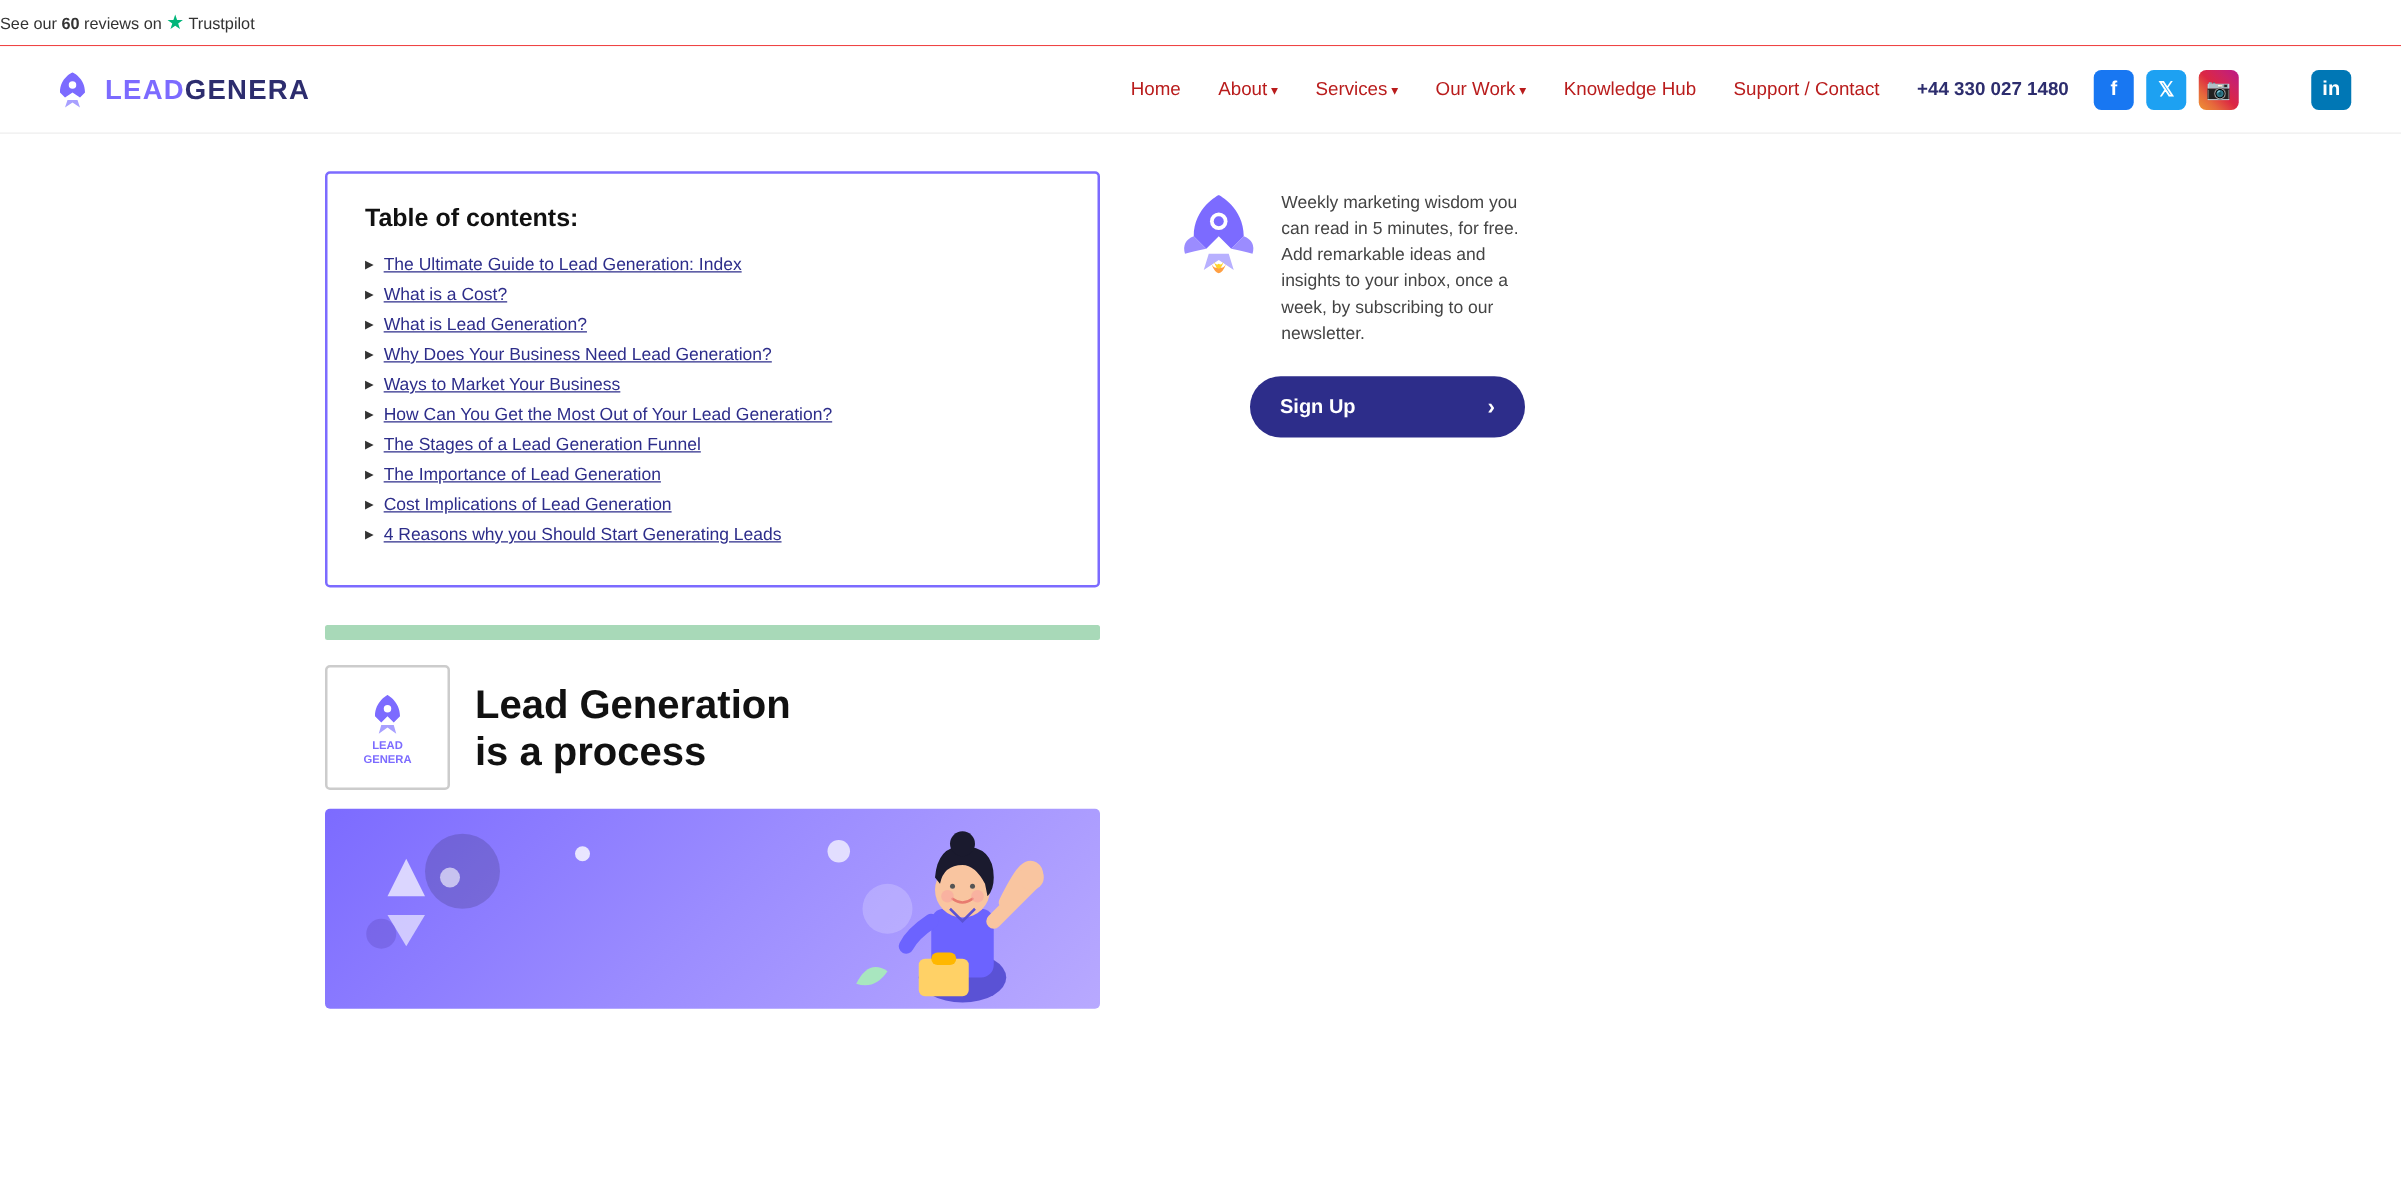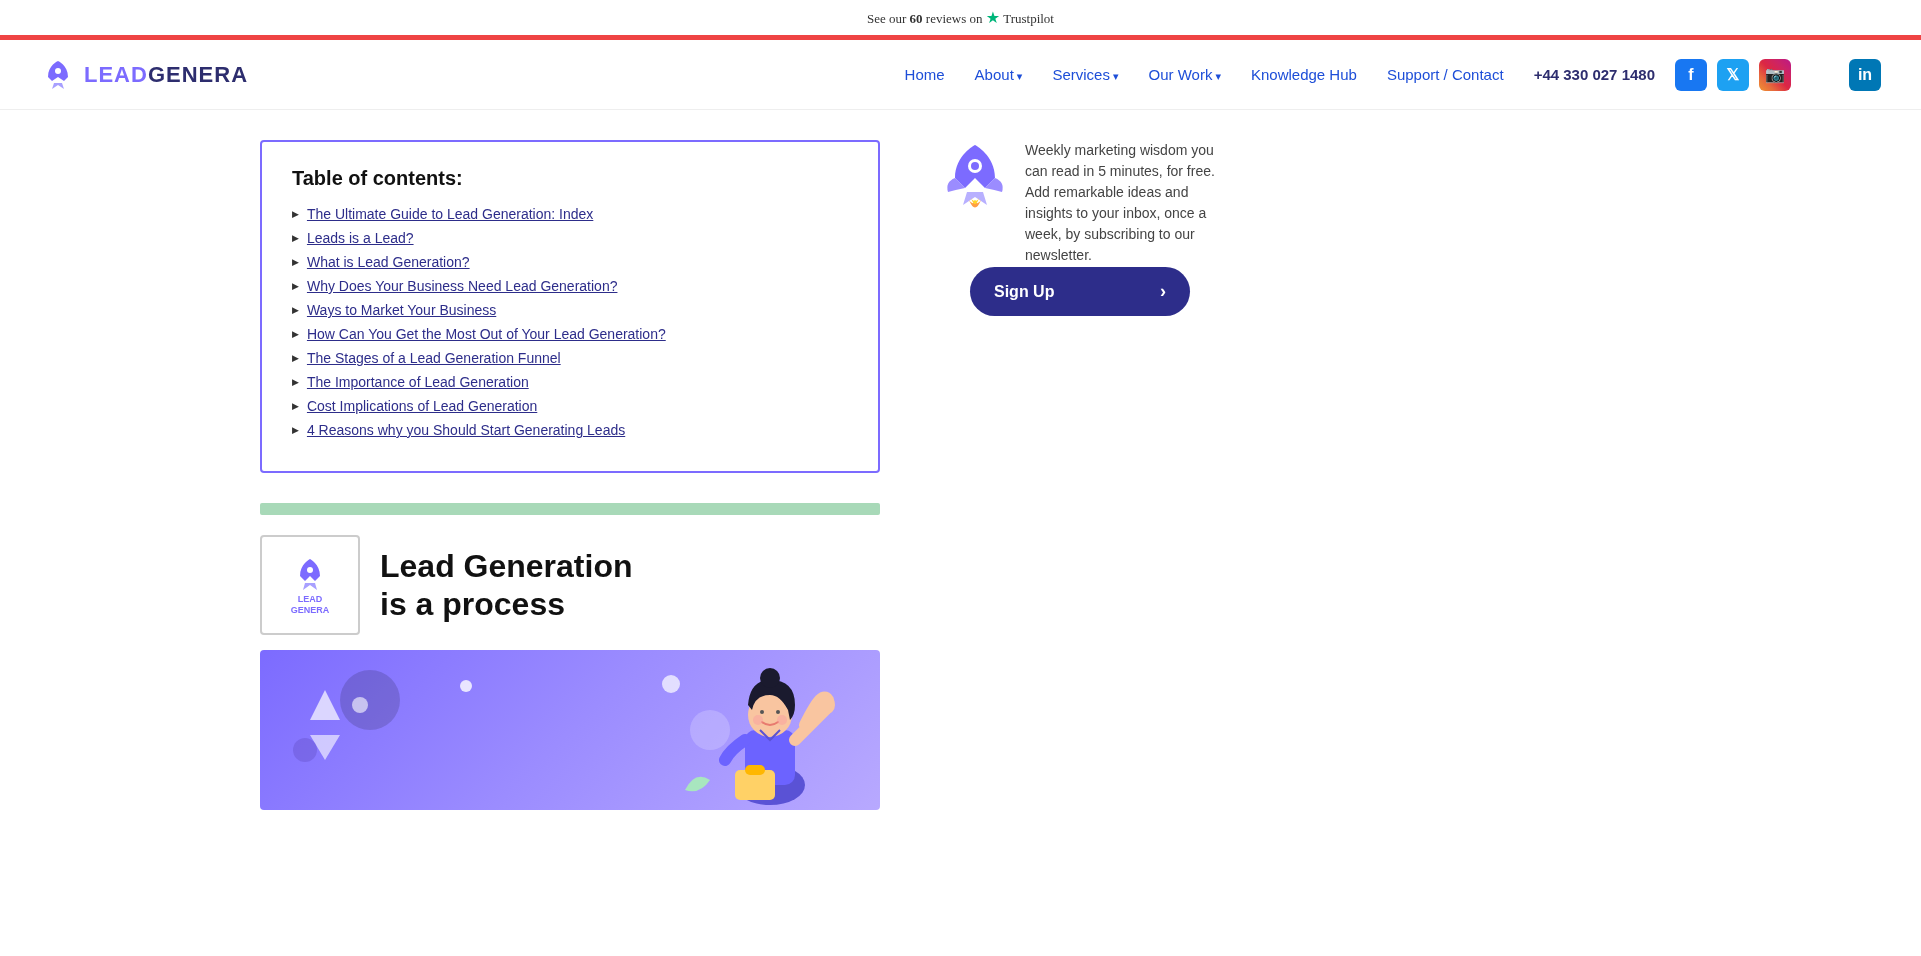--- a/index.html
+++ b/index.html
@@ -1,26 +1,25 @@
 <!DOCTYPE html>
 <html><head>
   <meta charset="utf-8">
   <style>
     * { margin: 0; padding: 0; box-sizing: border-box; }
     body { font-family: Arial, sans-serif; background: #fff; color: #333; width: 1921px; min-height: 956px; overflow-x: hidden; }
 
     
     .trustpilot-bar {
       background: #fff;
-      text-align: center;
+      text-align: left;
       padding: 8px 0;
       font-size: 13px;
       color: #333;
-      border-bottom: 5px solid #ef4444;
-      font-family: Liberation Serif, serif;
+      border-bottom: 1px solid #ef4444;
     }
     .trustpilot-bar .bold { font-weight: bold; }
     .trustpilot-star { color: #00b67a; font-size: 16px; }
 
     
     nav {
       display: flex;
       align-items: center;
       padding: 0 40px;
       height: 70px;
@@ -46,21 +45,21 @@
     .logo-text .lead { color: #7c6bff; }
     .logo-text .genera { color: #2d2d6e; }
     .nav-links {
       display: flex;
       align-items: center;
       gap: 30px;
       list-style: none;
     }
     .nav-links a {
       text-decoration: none;
-      color: #1d4ed8;
+      color: #b91c1c;
       font-size: 15px;
     }
     .nav-links .has-dropdown::after {
       content: ' ▾';
       font-size: 11px;
     }
     .nav-phone {
       font-size: 15px;
       font-weight: bold;
       color: #2d2d6e;
@@ -238,22 +237,23 @@
     }
 
     
     .content-right {
       width: 280px;
       flex-shrink: 0;
     }
     .newsletter-card {
       display: flex;
       flex-direction: column;
-      align-items: center;
-      gap: 1px;
+      align-items: flex-end;
+      gap: 24px;
+      margin-top: 14px;
     }
     .newsletter-top {
       display: flex;
       align-items: flex-start;
       gap: 15px;
     }
     .newsletter-text {
       font-size: 14px;
       color: #444;
       line-height: 1.5;
@@ -322,21 +322,21 @@
 
   <div class="content-left">
 
     <div class="toc-box">
       <div class="toc-title">Table of contents:</div>
       <ul class="toc-list">
         <li>
             <a href="#index">The Ultimate Guide to Lead Generation: Index</a>
           </li>
         <li>
-            <a href="#what-is-a-lead">Leads is a Lead?</a>
+            <a href="#what-is-a-lead">What is a Cost?</a>
           </li>
         <li>
             <a href="#what-is-lead-generation">What is Lead Generation?</a>
           </li>
         <li>
             <a href="#why">Why Does Your Business Need Lead Generation?</a>
           </li>
         <li>
             <a href="#ways-to-market">Ways to Market Your Business</a>
           </li>

